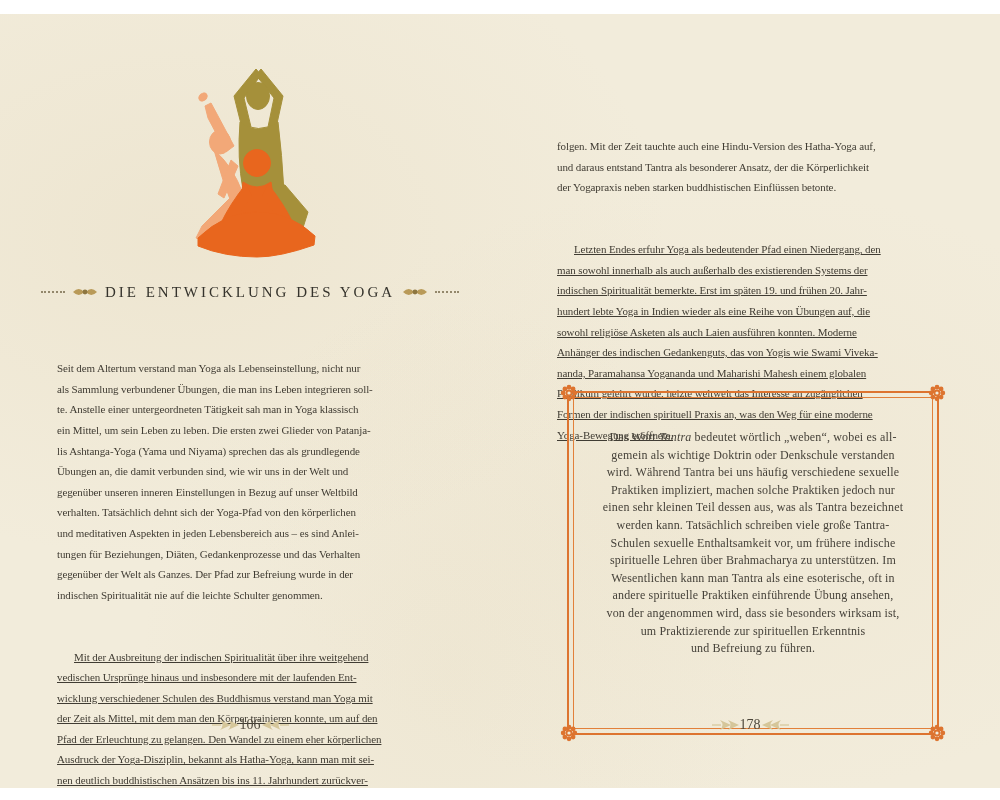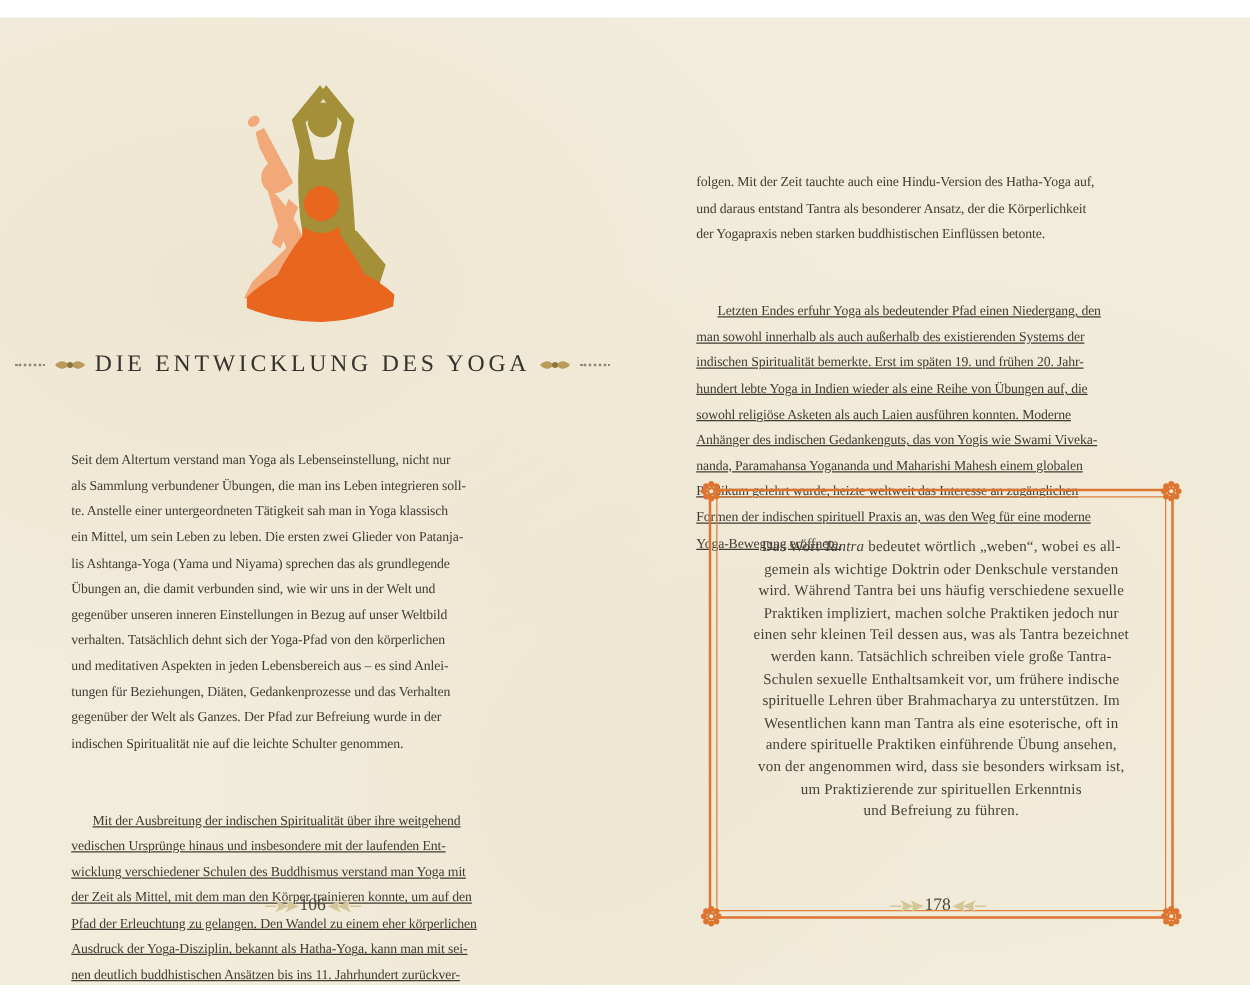--- a/index.html
+++ b/index.html
@@ -21,21 +21,21 @@
 
   
   .illustration { position:absolute; left:130px; top:16px; width:280px; height:240px; }
 
   
   .title-row {
     position:absolute; top:262px; left:0; width:500px; height:32px;
     display:flex; align-items:center; justify-content:center; gap:7px;
   }
   .title-text {
-    font-size:19px; letter-spacing:3px; color:#35332c; white-space:pre;
+    font-size:15px; letter-spacing:3px; color:#35332c; white-space:pre;
   }
   .dotted-rule { width:24px; height:0; border-top:2px dotted #93876b; }
   .fleuron { width:26px; height:14px; flex:0 0 auto; }
 
   
   .bodytext {
     position:absolute; color:#403c33; font-size:11px; line-height:20.6px;
     letter-spacing:-0.1px; white-space:pre;
   }
   .left-text  { left:57px;  top:303px; width:424px; }

